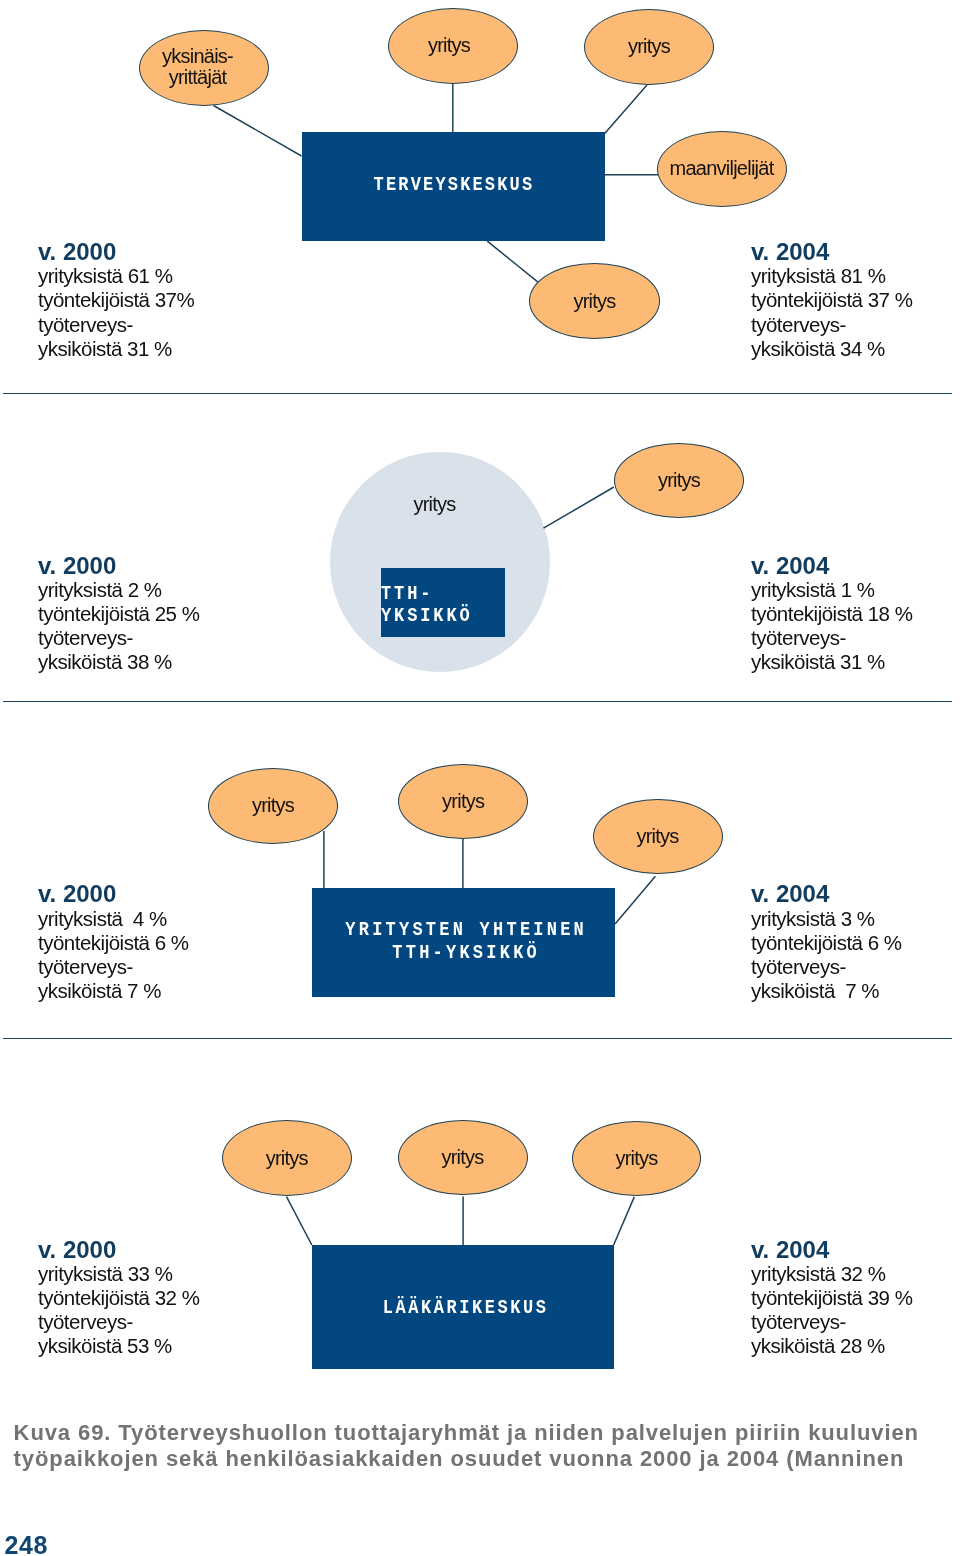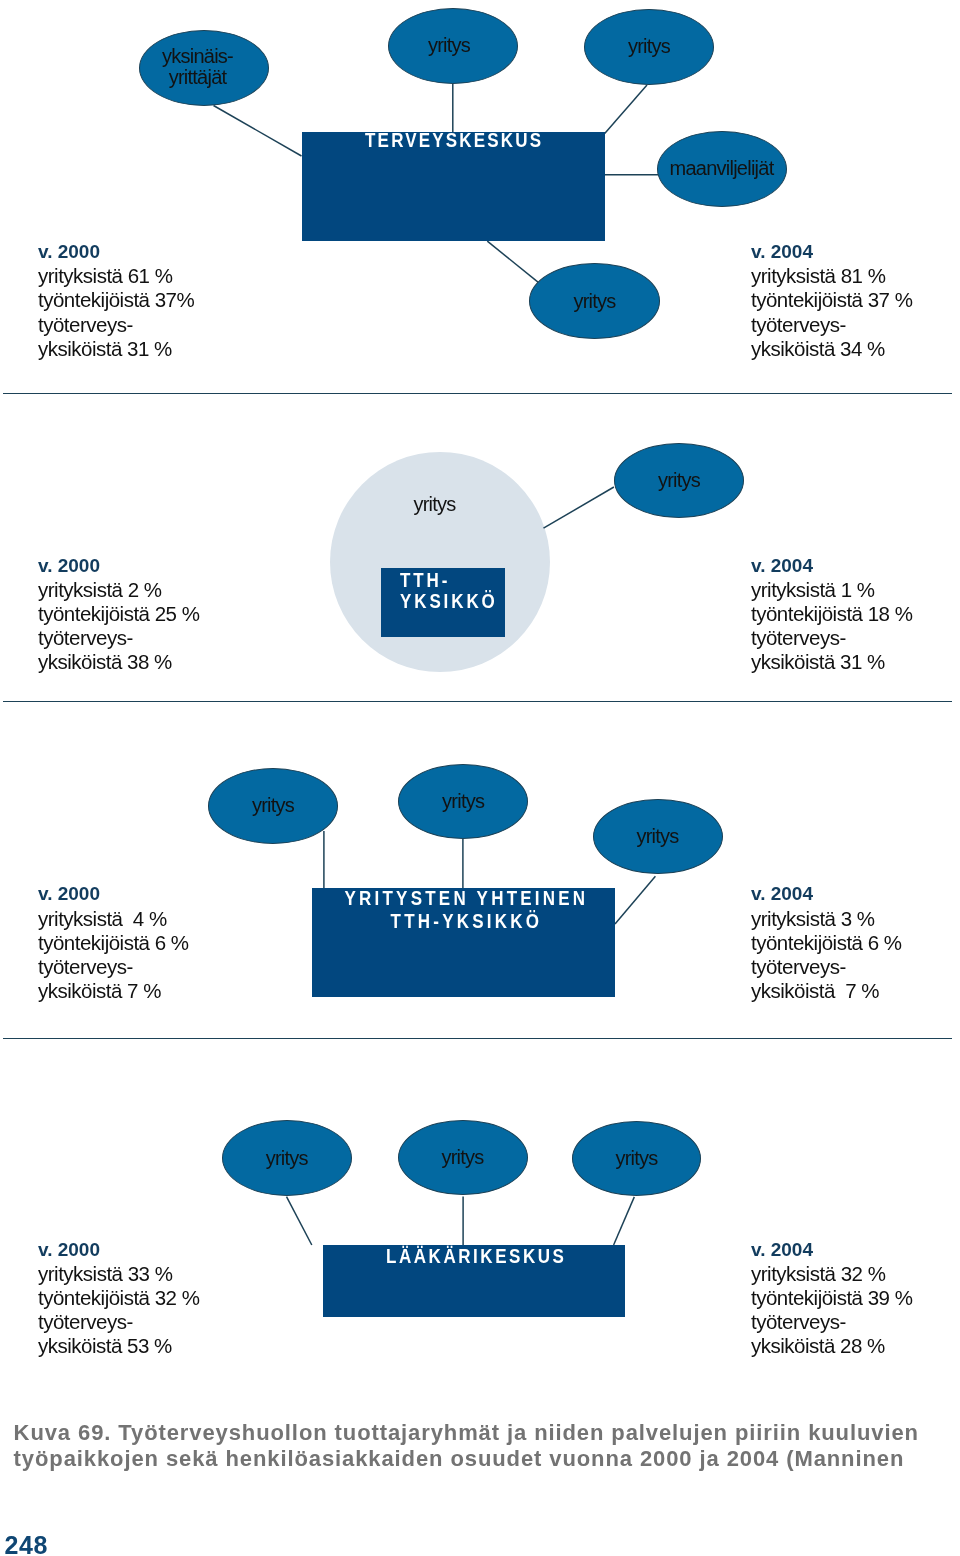--- a/index.html
+++ b/index.html
@@ -12,21 +12,21 @@
     overflow: hidden;
     position: relative;
     -webkit-font-smoothing: antialiased;
   }
   .stage { position:absolute; left:0; top:0; width:960px; height:1556px; }
 
   svg.links { position:absolute; left:0; top:0; width:960px; height:1556px; z-index:4; pointer-events:none; }
 
   .ellipse {
     position:absolute;
-    background:#0369a1;
+    background:#fdba74;
     border:1.5px solid #1d4257;
     border-radius:50%;
     display:flex; align-items:center; justify-content:center;
     text-align:center;
     color:#121212;
     font-size:20px;
     letter-spacing:-0.75px;
     line-height:21px;
     z-index:6;
     white-space:pre-line;
@@ -41,43 +41,44 @@
     position:absolute;
     z-index:3;
     color:#121212;
     font-size:20px;
     letter-spacing:-0.75px;
     text-align:center;
   }
   .box {
     position:absolute;
     background:#02477f;
-    display:flex; justify-content:center;
+    display:flex; align-items:center; justify-content:center;
     z-index:5;
+    font-family:Liberation Mono, monospace;
   }
   .box .boxtext {
     color:#ffffff;
     font-size:20px;
     font-weight:700;
     letter-spacing:2.55px;
     padding-left:2.55px;
     text-align:center;
     line-height:21.3px;
     white-space:pre-line;
     position:relative;
     top:-2px;
     transform:scaleX(0.85);
   }
   .box.wide .boxtext { letter-spacing:3.8px; padding-left:7.5px; line-height:22.5px; top:-1px; }
-  .box.tth { justify-content:flex-start; padding-left:19px; }
+  .box.tth { justify-content:flex-start; }
   .box.tth .boxtext { top:2px; text-align:left; letter-spacing:3.4px; padding-left:0; transform-origin:left; }
   .box.lk .boxtext { top:1px; letter-spacing:3.0px; padding-left:5.5px; }
   .stat { position:absolute; font-size:20.5px; letter-spacing:-0.5px; line-height:24.2px; color:#121212; white-space:pre; }
   .stat .ln { display:block; }
-  .stat .yr { color:#123c5e; font-weight:700; font-size:19px; letter-spacing:0px; display:block; }
+  .stat .yr { color:#123c5e; font-weight:700; font-size:24px; letter-spacing:0px; display:block; }
   .rule { position:absolute; height:0; border-top:1.6px solid #1d4257; }
   .caption {
     position:absolute; color:#737373; font-weight:700;
     font-size:22px; line-height:26.5px; letter-spacing:0.9px;margin-left:9px;
   }
   .pageno { position:absolute; color:#0f4673; font-weight:700; font-size:25px; letter-spacing:0.5px; line-height:1; }
 </style>
 </head>
 <body>
 
@@ -154,21 +155,21 @@
   <div class="stat" style="left:751px;top:882.3px;"><span class="yr">v. 2004</span><span class="ln">yrityksistä 3 %</span><span class="ln">työntekijöistä 6 %</span><span class="ln">työterveys-</span><span class="ln">yksiköistä  7 %</span></div>
 
   <div class="rule" style="left:3px;top:1037.5px;width:949px;"></div>
 
   <div class="ellipse" style="left:221.8px;top:1120.3px;width:130px;height:76px;">yritys</div>
 
   <div class="ellipse" style="left:397.5px;top:1119.9px;width:130px;height:75.4px;">yritys</div>
 
   <div class="ellipse" style="left:571.7px;top:1120.8px;width:129.6px;height:75px;">yritys</div>
 
-  <div class="box lk" style="left:312px;top:1245px;width:302px;height:72px;margin-left:11px;">
+  <div class="box lk" style="left:312px;top:1245px;width:302px;height:124px;">
     <span class="boxtext">LÄÄKÄRIKESKUS</span>
   </div>
 
   <div class="stat" style="left:38px;top:1237.5px;"><span class="yr">v. 2000</span><span class="ln">yrityksistä 33 %</span><span class="ln">työntekijöistä 32 %</span><span class="ln">työterveys-</span><span class="ln">yksiköistä 53 %</span></div>
 
   <div class="stat" style="left:751px;top:1237.5px;"><span class="yr">v. 2004</span><span class="ln">yrityksistä 32 %</span><span class="ln">työntekijöistä 39 %</span><span class="ln">työterveys-</span><span class="ln">yksiköistä 28 %</span></div>
 
   <div class="caption" style="left:4.6px;top:1419.5px;width:950px;">
     <div>Kuva 69. Työterveyshuollon tuottajaryhmät ja niiden palvelujen piiriin kuuluvien</div>
     <div>työpaikkojen sekä henkilöasiakkaiden osuudet vuonna 2000 ja 2004 (Manninen</div>

